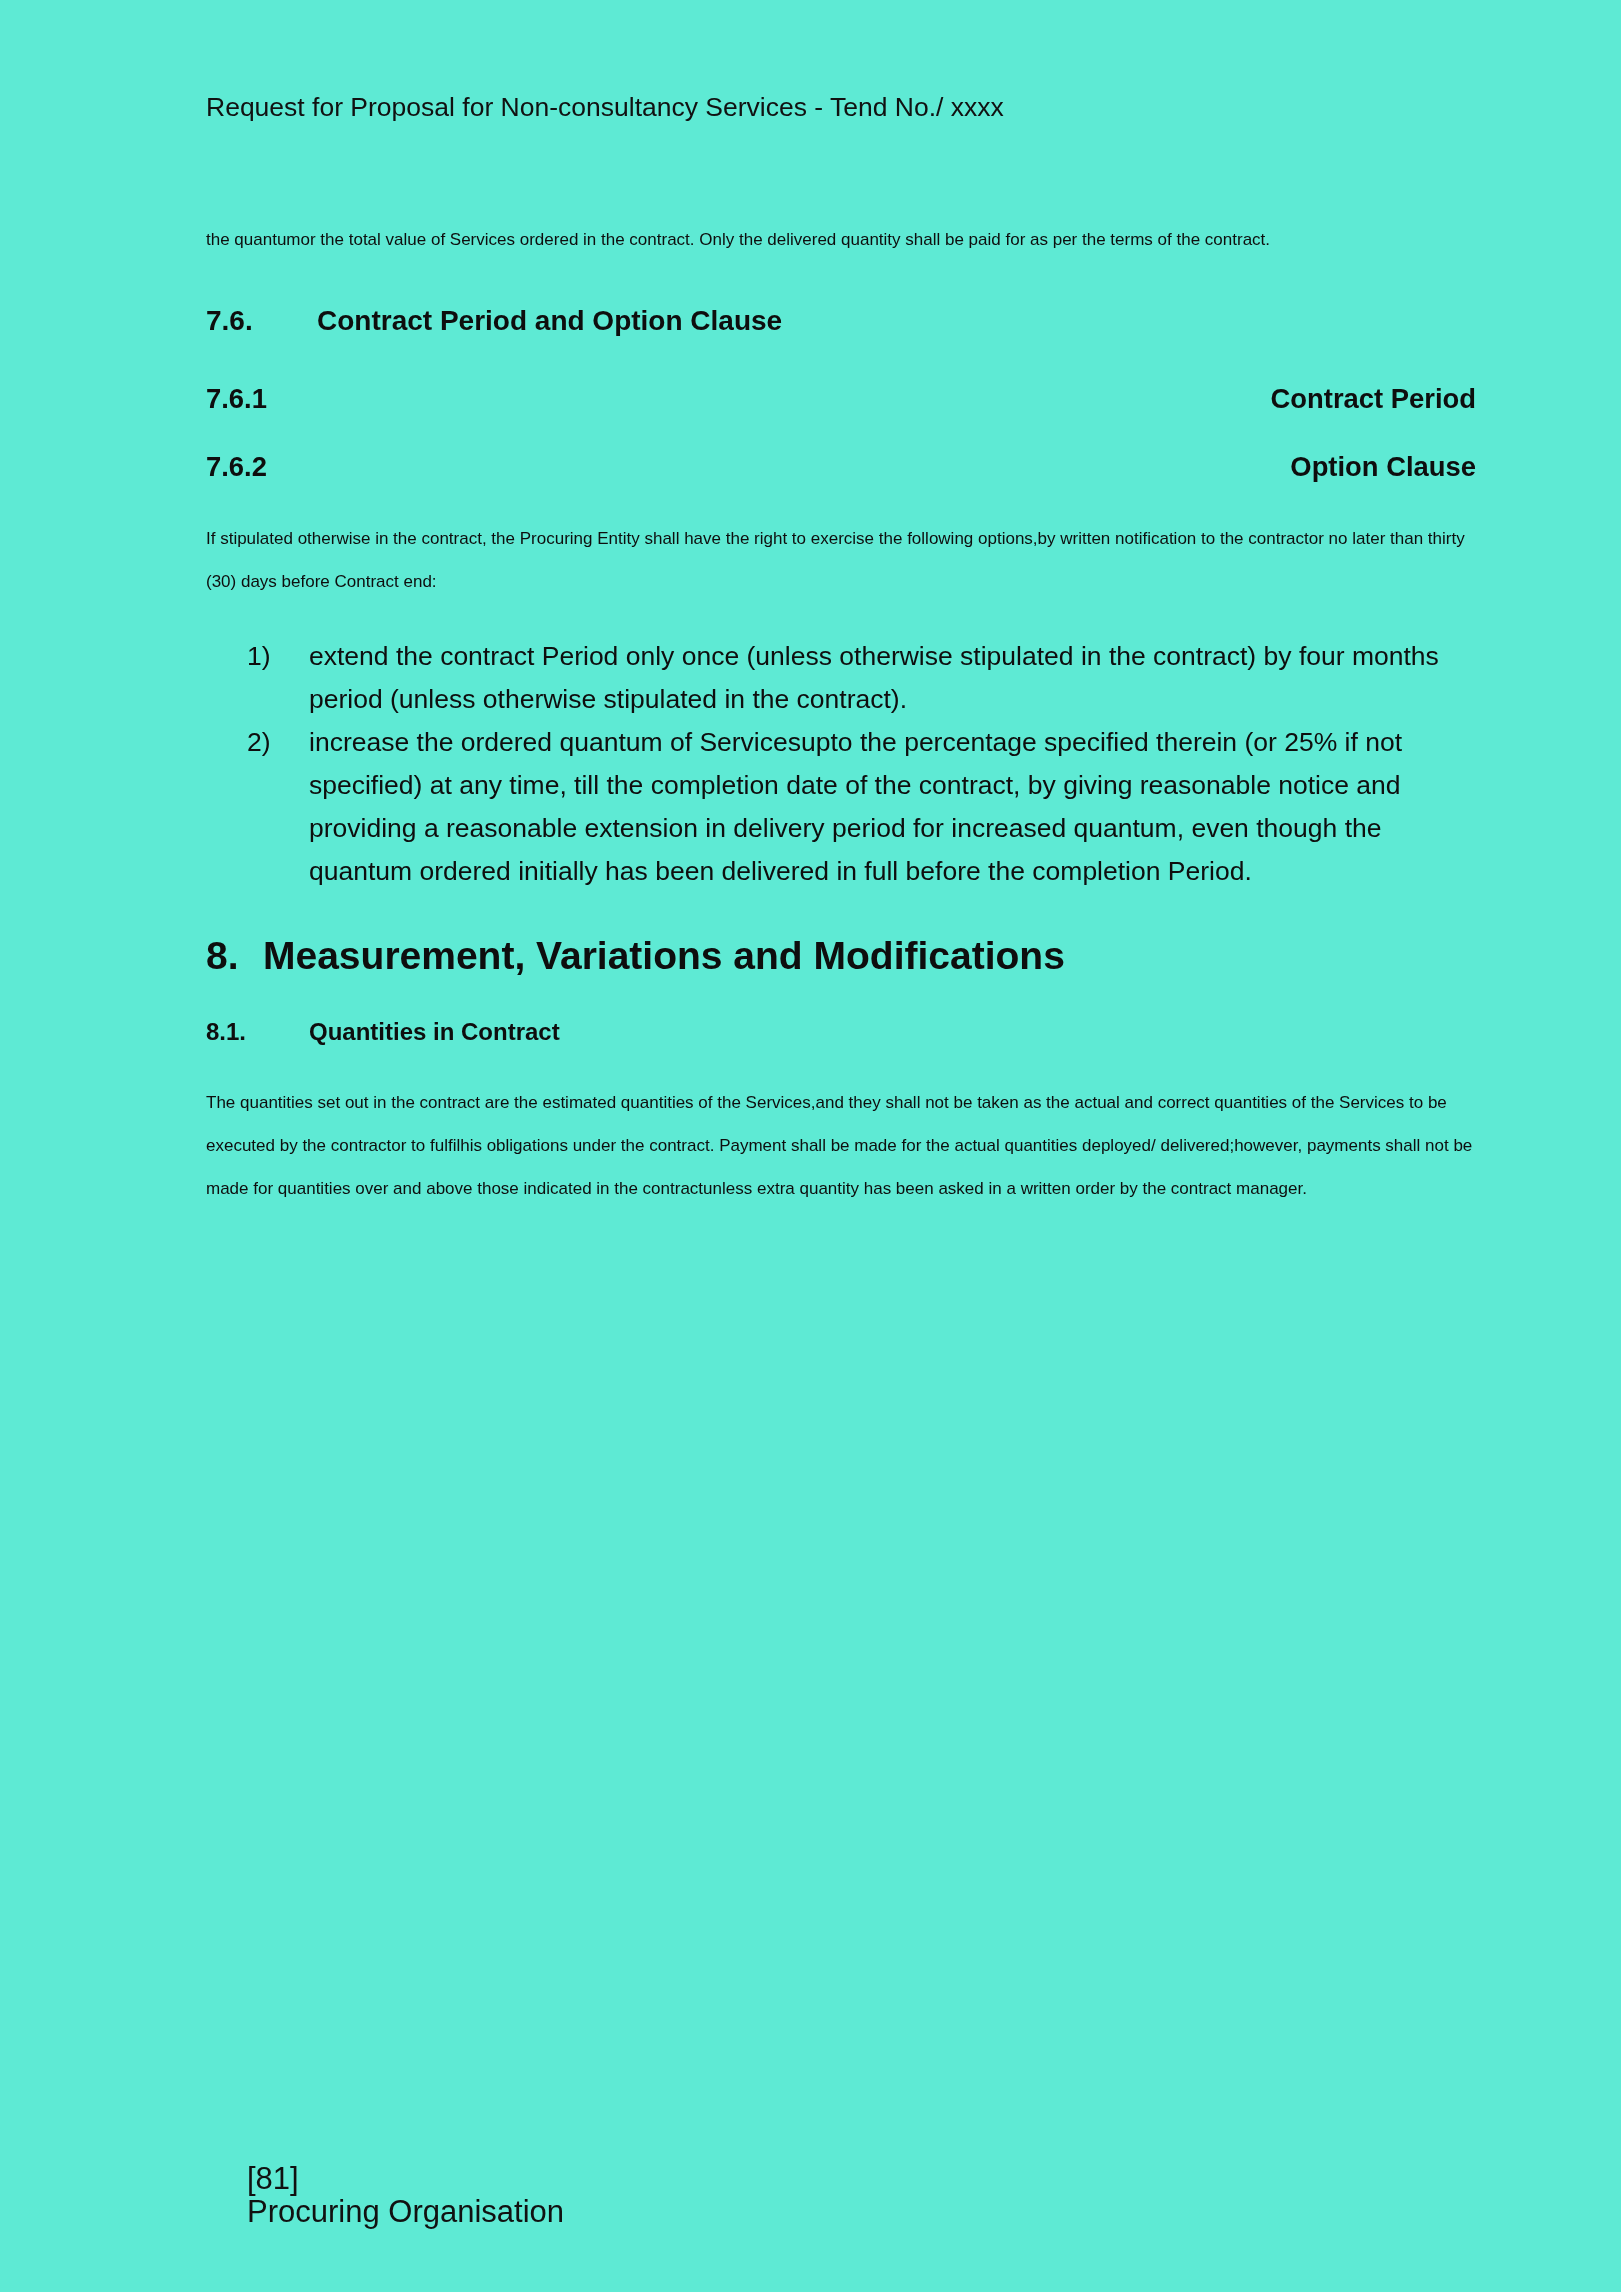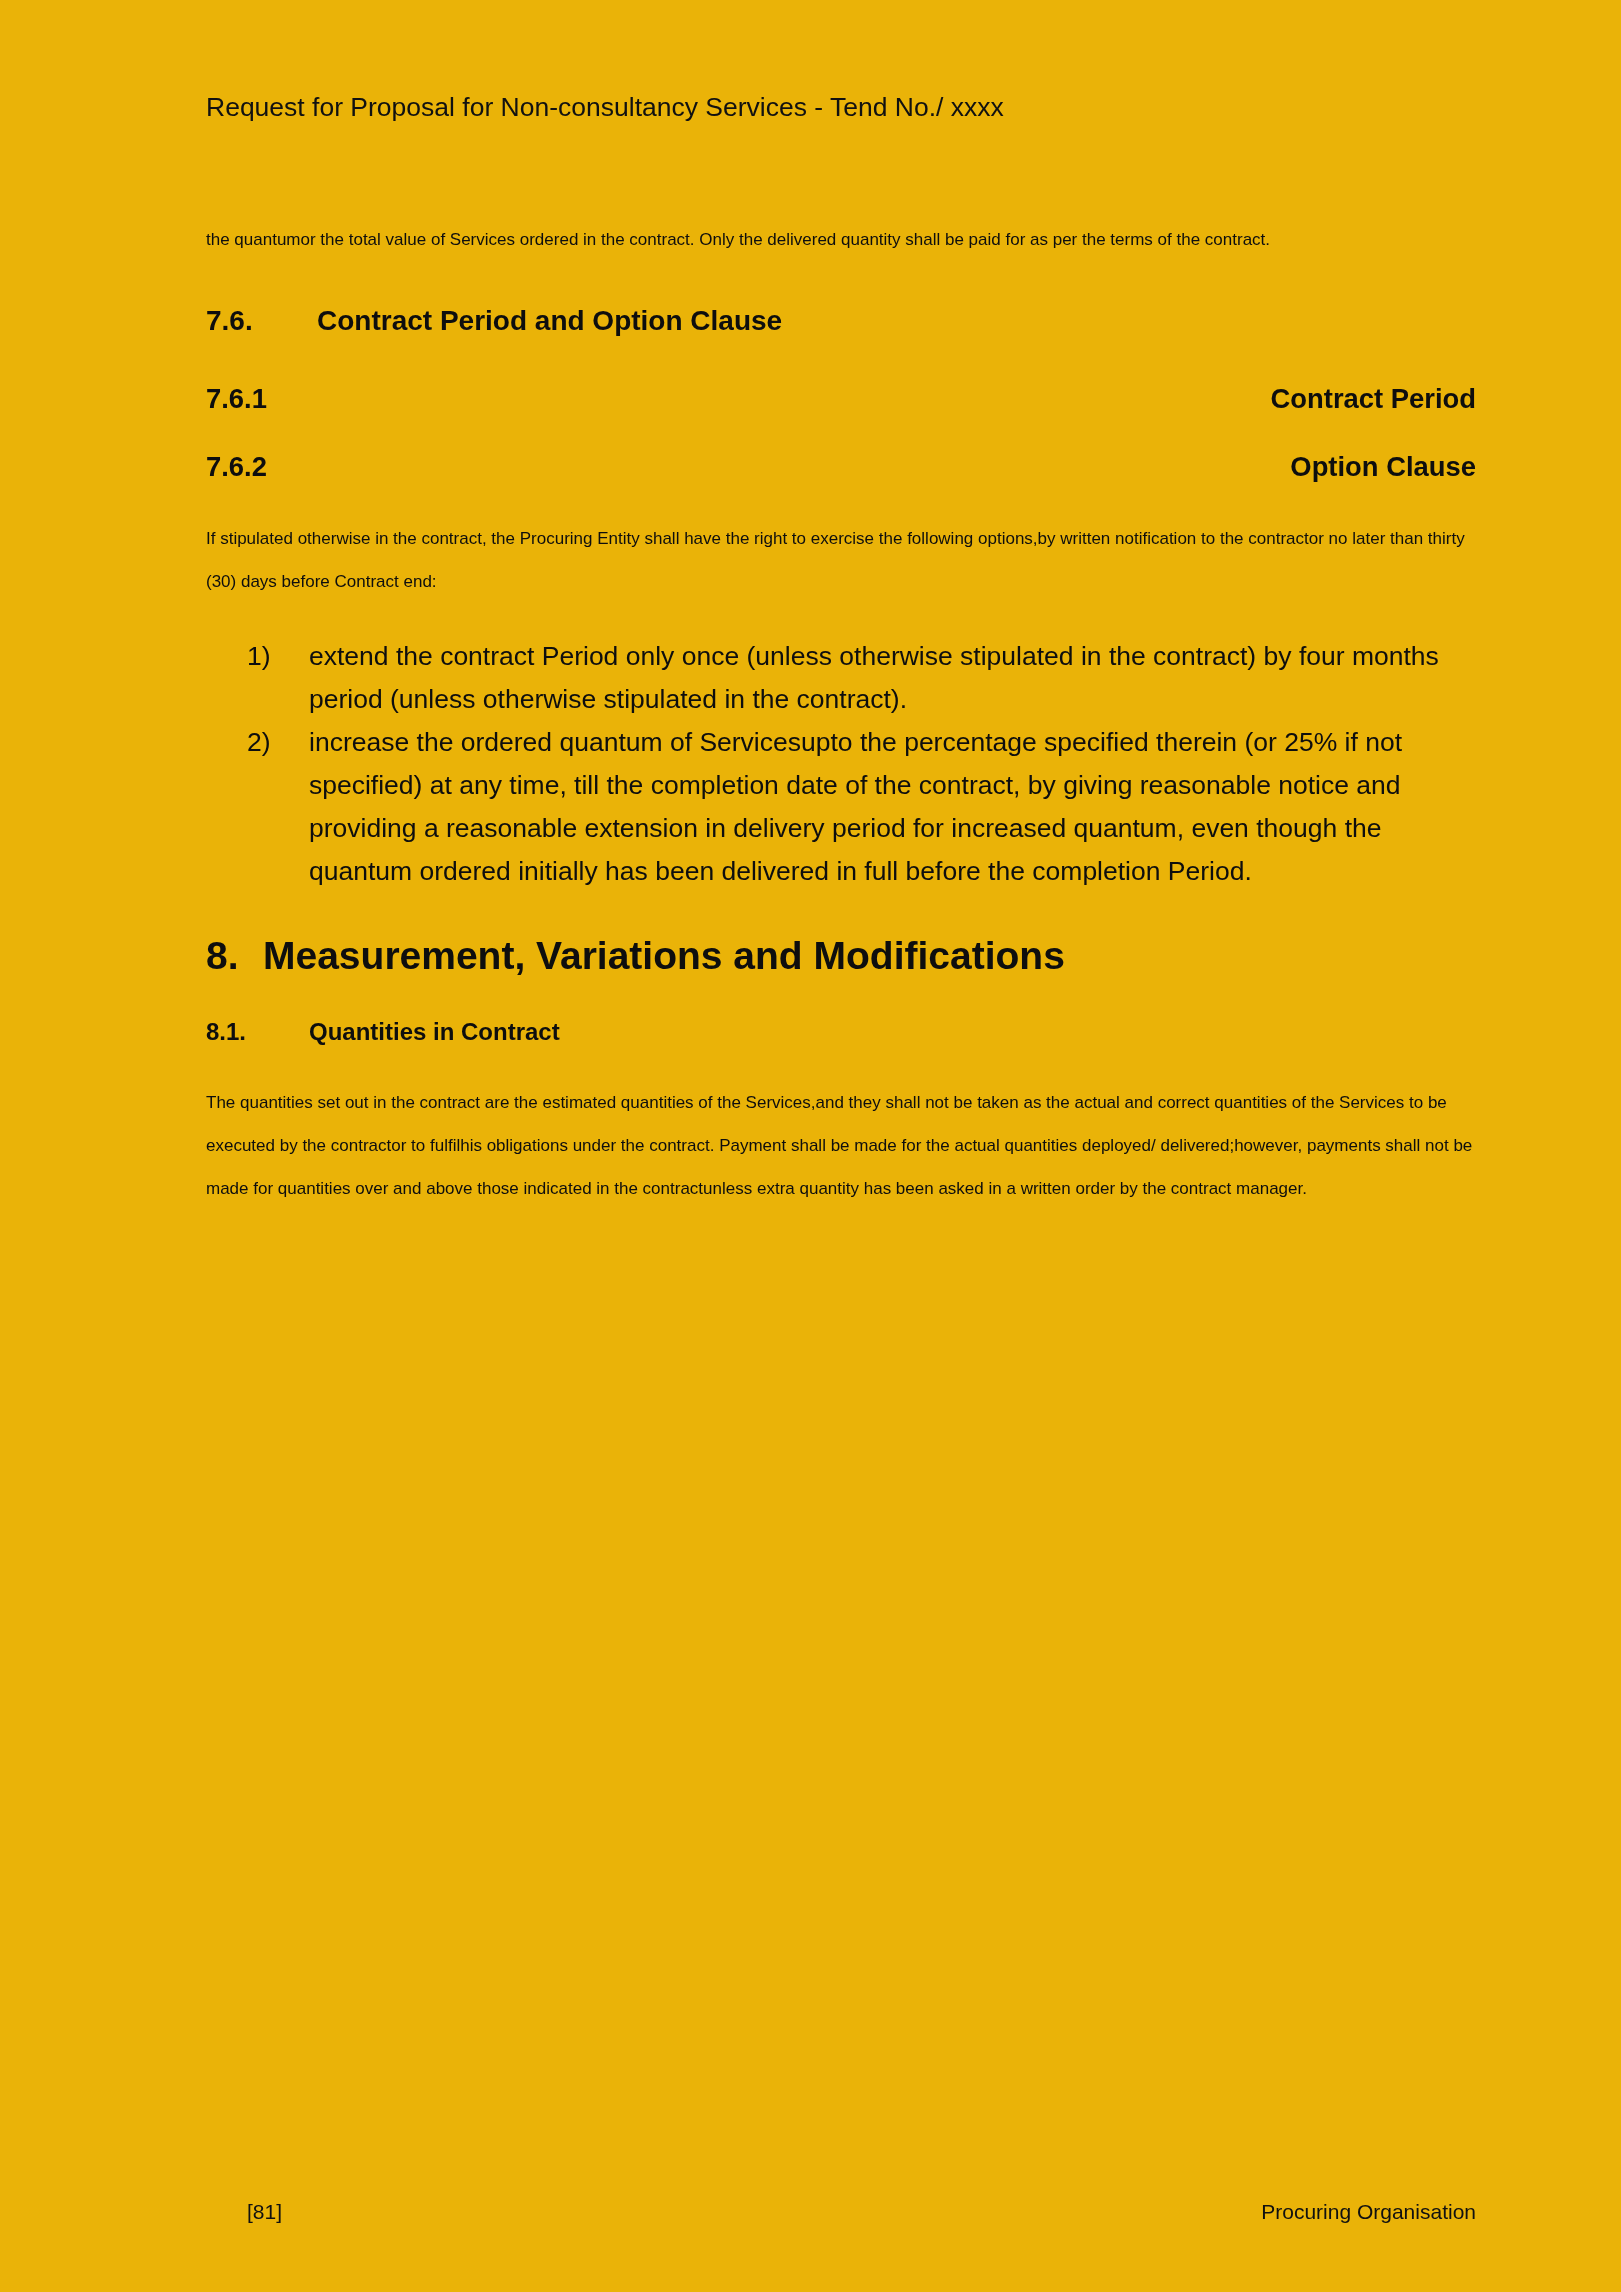--- a/index.html
+++ b/index.html
@@ -4,21 +4,21 @@
 <style>
   html, body {
     margin: 0;
     padding: 0;
     background: #ffffff;
   }
   .page {
     position: relative;
     width: 1621px;
     height: 2293px;
-    background: #eab308;
+    background: #5eead4;
     font-family: "Liberation Sans", "DejaVu Sans", sans-serif;
     color: #0e0e0e;
     overflow: hidden;
     box-sizing: border-box;
   }
   .doc-header {
     position: absolute;
     top: 90px;
     left: 206px;
     right: 145px;
@@ -94,23 +94,24 @@
     flex: 1;
   }
   .doc-footer {
     position: absolute;
     left: 247px;
     right: 145px;
     bottom: 65px;
     display: flex;
     justify-content: space-between;
     align-items: baseline;
-    font-size: 21px;
+    font-size: 31px;
     line-height: 33px;
     color: #111;
+    flex-direction: column;
   }
 </style>
 </head>
 <body>
 
 <div class="page">
 
   <div class="doc-header">
     <span>Request for Proposal for Non-consultancy Services - Tend No./ xxxx</span>
   </div>

